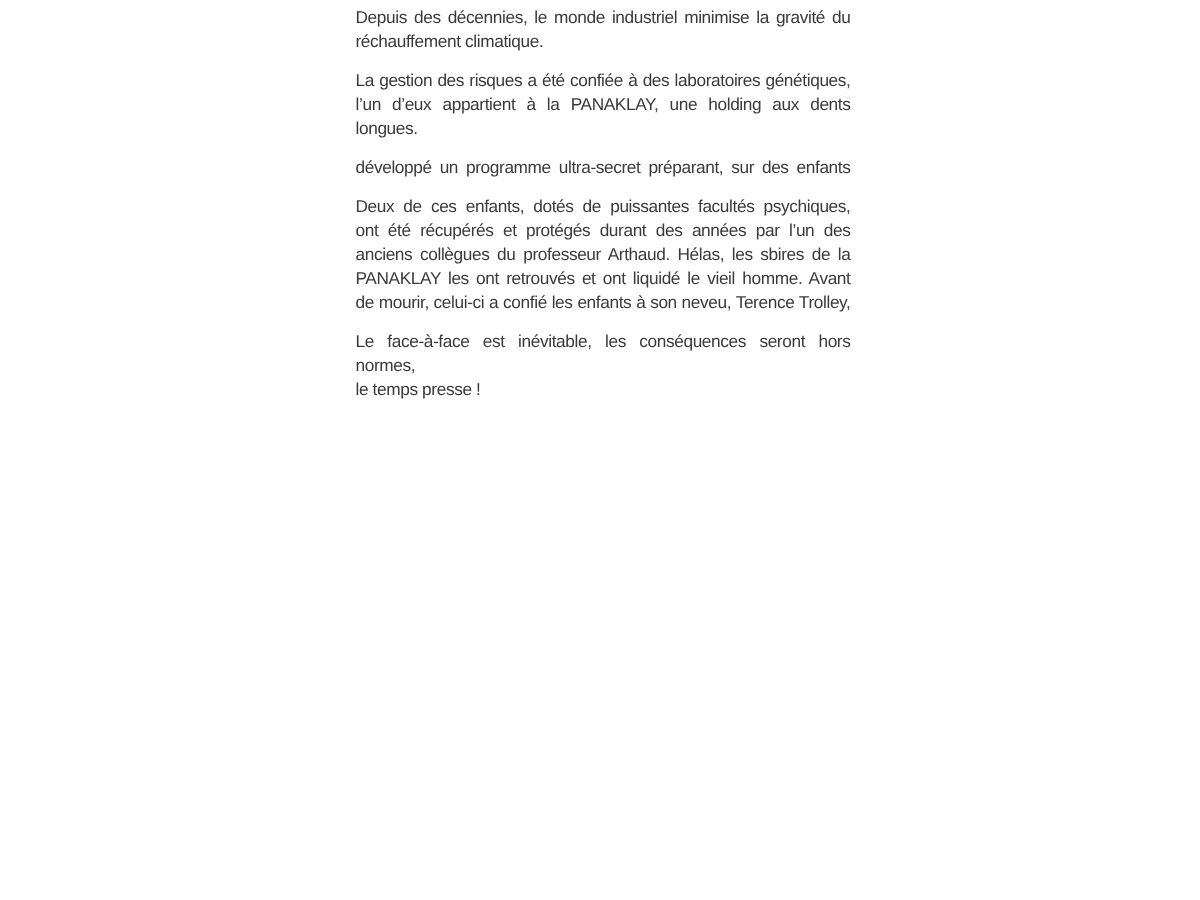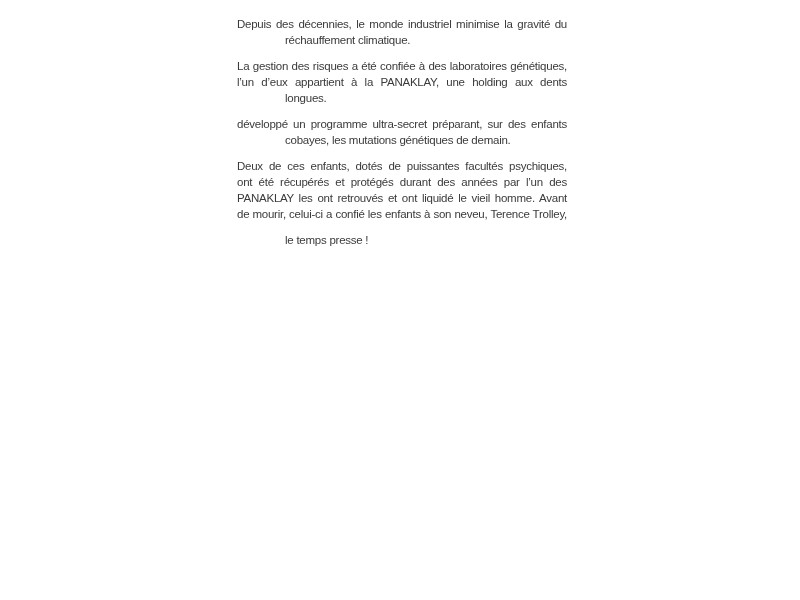--- a/index.html
+++ b/index.html
@@ -15,39 +15,38 @@
   }
   .page {
     position: relative;
     width: 800px;
     height: 600px;
     background: #ffffff;
   }
   .text-block {
     position: absolute;
     left: 237px;
-    top: 16px;
+    top: 4px;
     width: 330px;
     color: #3a3a3a;
     font-size: 11.5px;
     line-height: 16px;
     letter-spacing: -0.25px;
   }
   .para {
     margin: 0 0 10px 0;
   }
   .line {
     text-align: justify;
     text-align-last: justify;
     -moz-text-align-last: justify;
     white-space: normal;
   }
   .line.final {
     text-align-last: left;
-    margin-left: 48px;
     -moz-text-align-last: left;
   }
 </style>
 </head>
 <body>
 
 <div class="page">
   <div class="text-block">
 
     <div class="para">
@@ -56,28 +55,29 @@
     </div>
 
     <div class="para">
       <div class="line">La gestion des risques a été confiée à des laboratoires génétiques,</div>
       <div class="line">l’un d’eux appartient à la PANAKLAY, une holding aux dents</div>
       <div class="line final">longues.</div>
     </div>
 
     <div class="para">
       <div class="line">développé un programme ultra-secret préparant, sur des enfants</div>
-      <div class="line final">cobayes, les mutations génétiques de demain.</div>
     </div>
 
     <div class="para">
       <div class="line">Deux de ces enfants, dotés de puissantes facultés psychiques,</div>
       <div class="line">ont été récupérés et protégés durant des années par l’un des</div>
+      <div class="line">anciens collègues du professeur Arthaud. Hélas, les sbires de la</div>
       <div class="line">PANAKLAY les ont retrouvés et ont liquidé le vieil homme. Avant</div>
       <div class="line">de mourir, celui-ci a confié les enfants à son neveu, Terence Trolley,</div>
     </div>
 
     <div class="para">
+      <div class="line">Le face-à-face est inévitable, les conséquences seront hors normes,</div>
       <div class="line final">le temps presse !</div>
     </div>
 
   </div>
 </div>
 
 </body></html>

